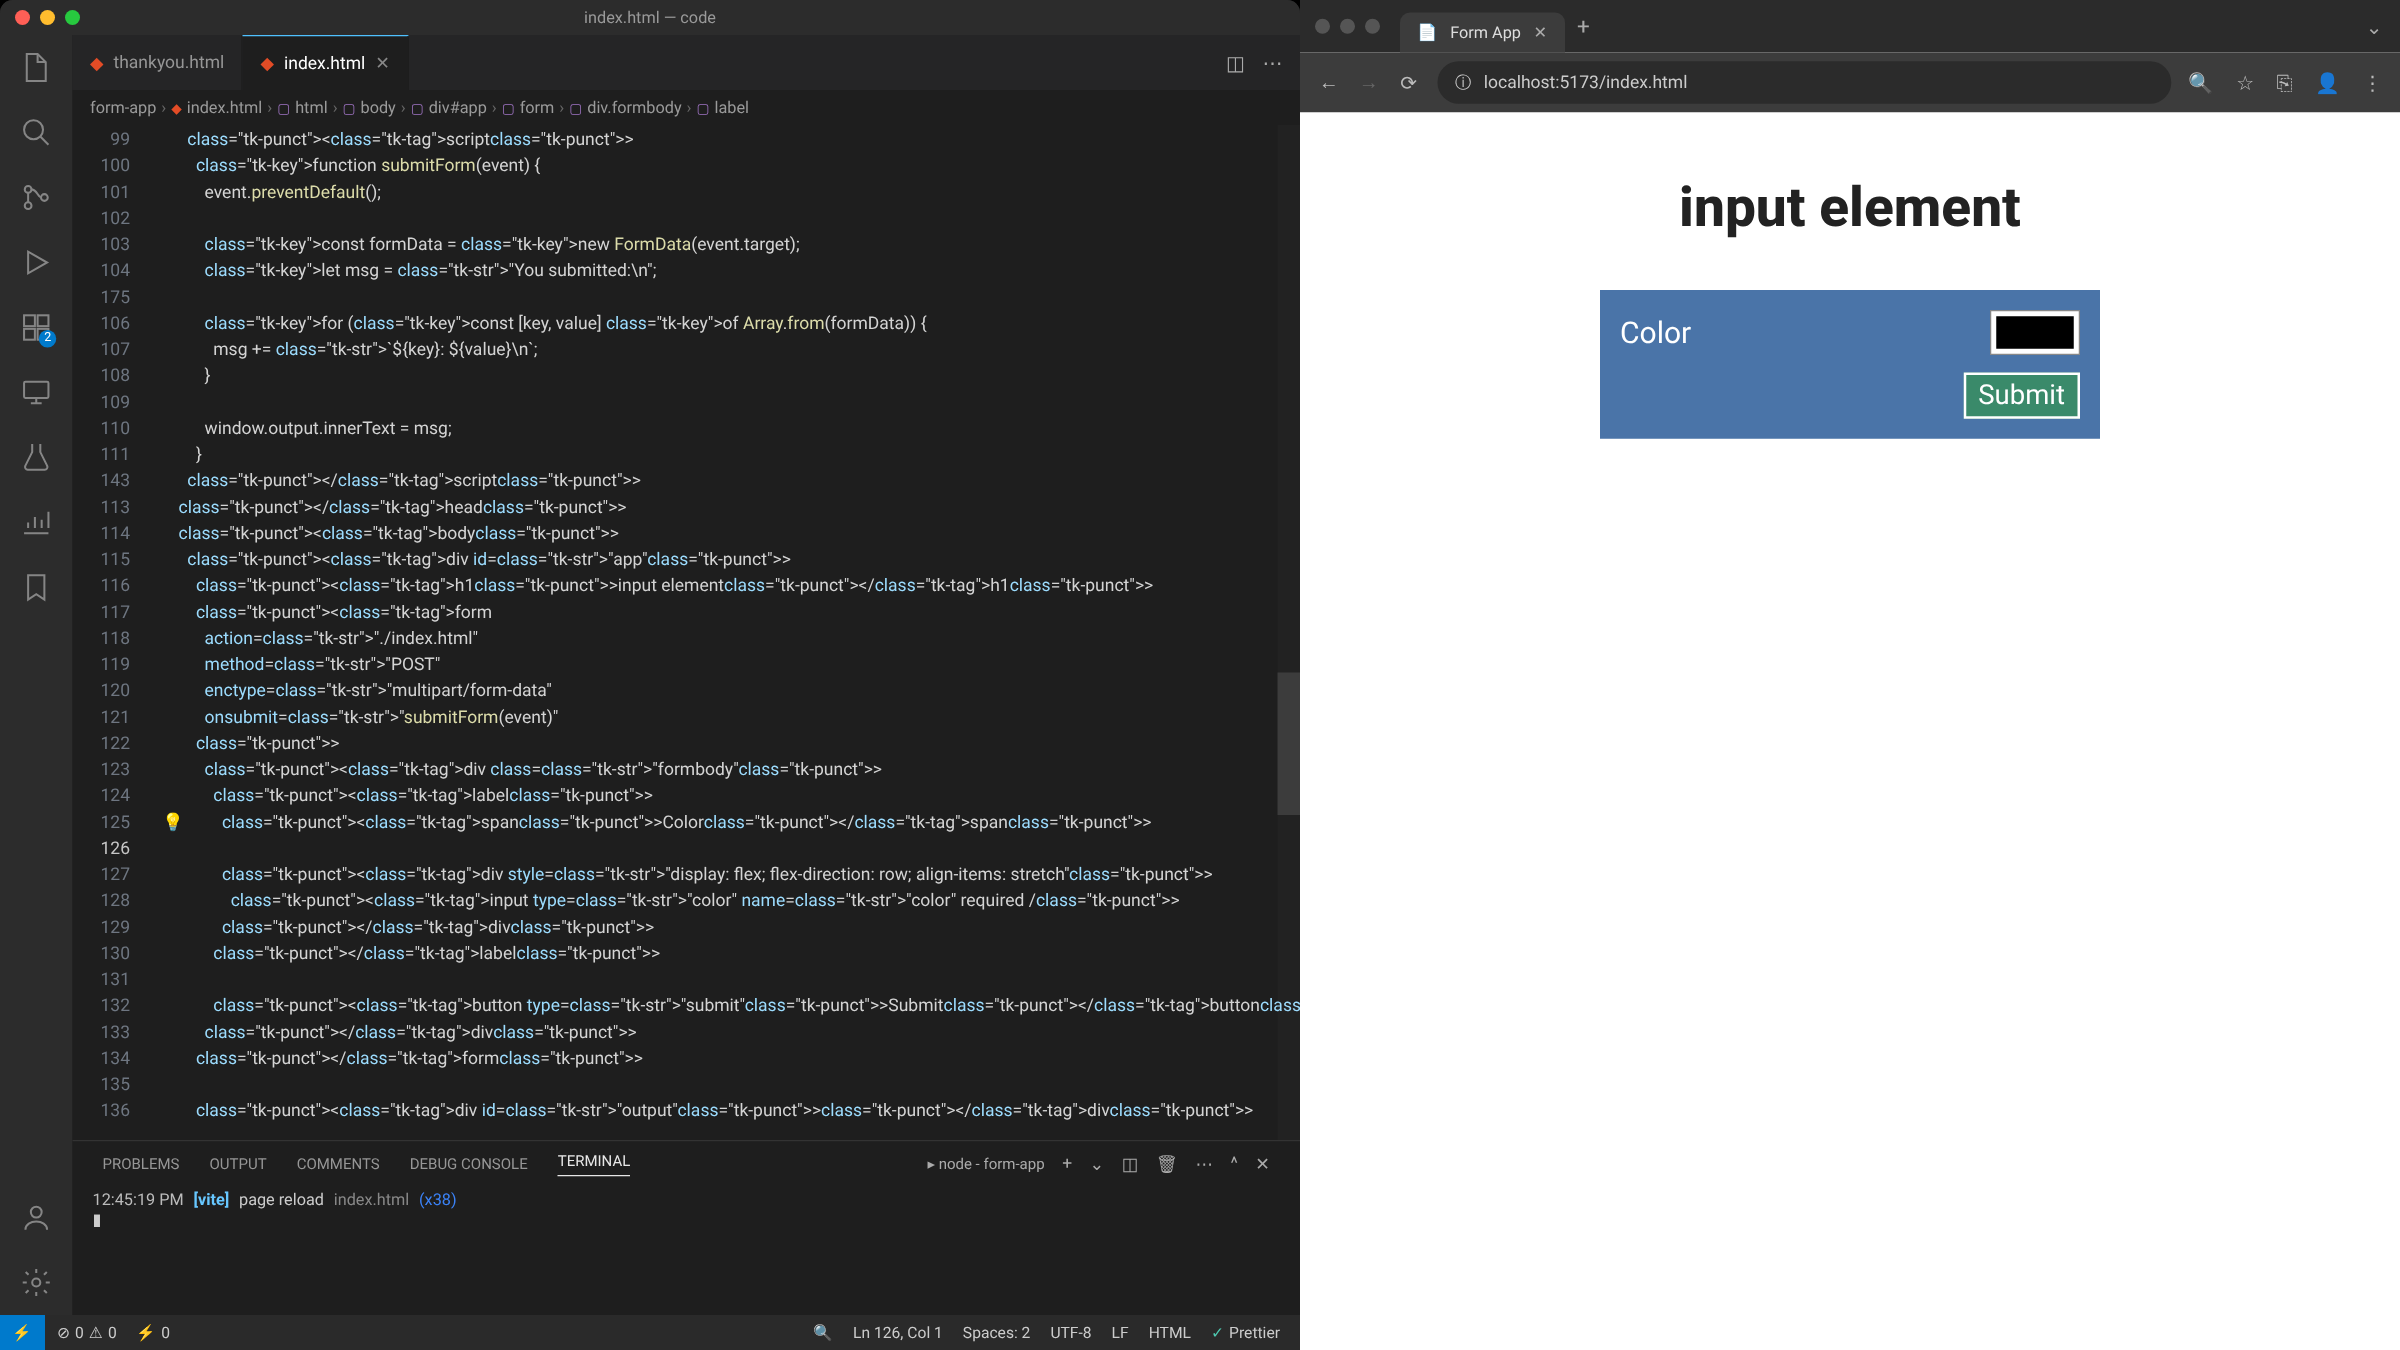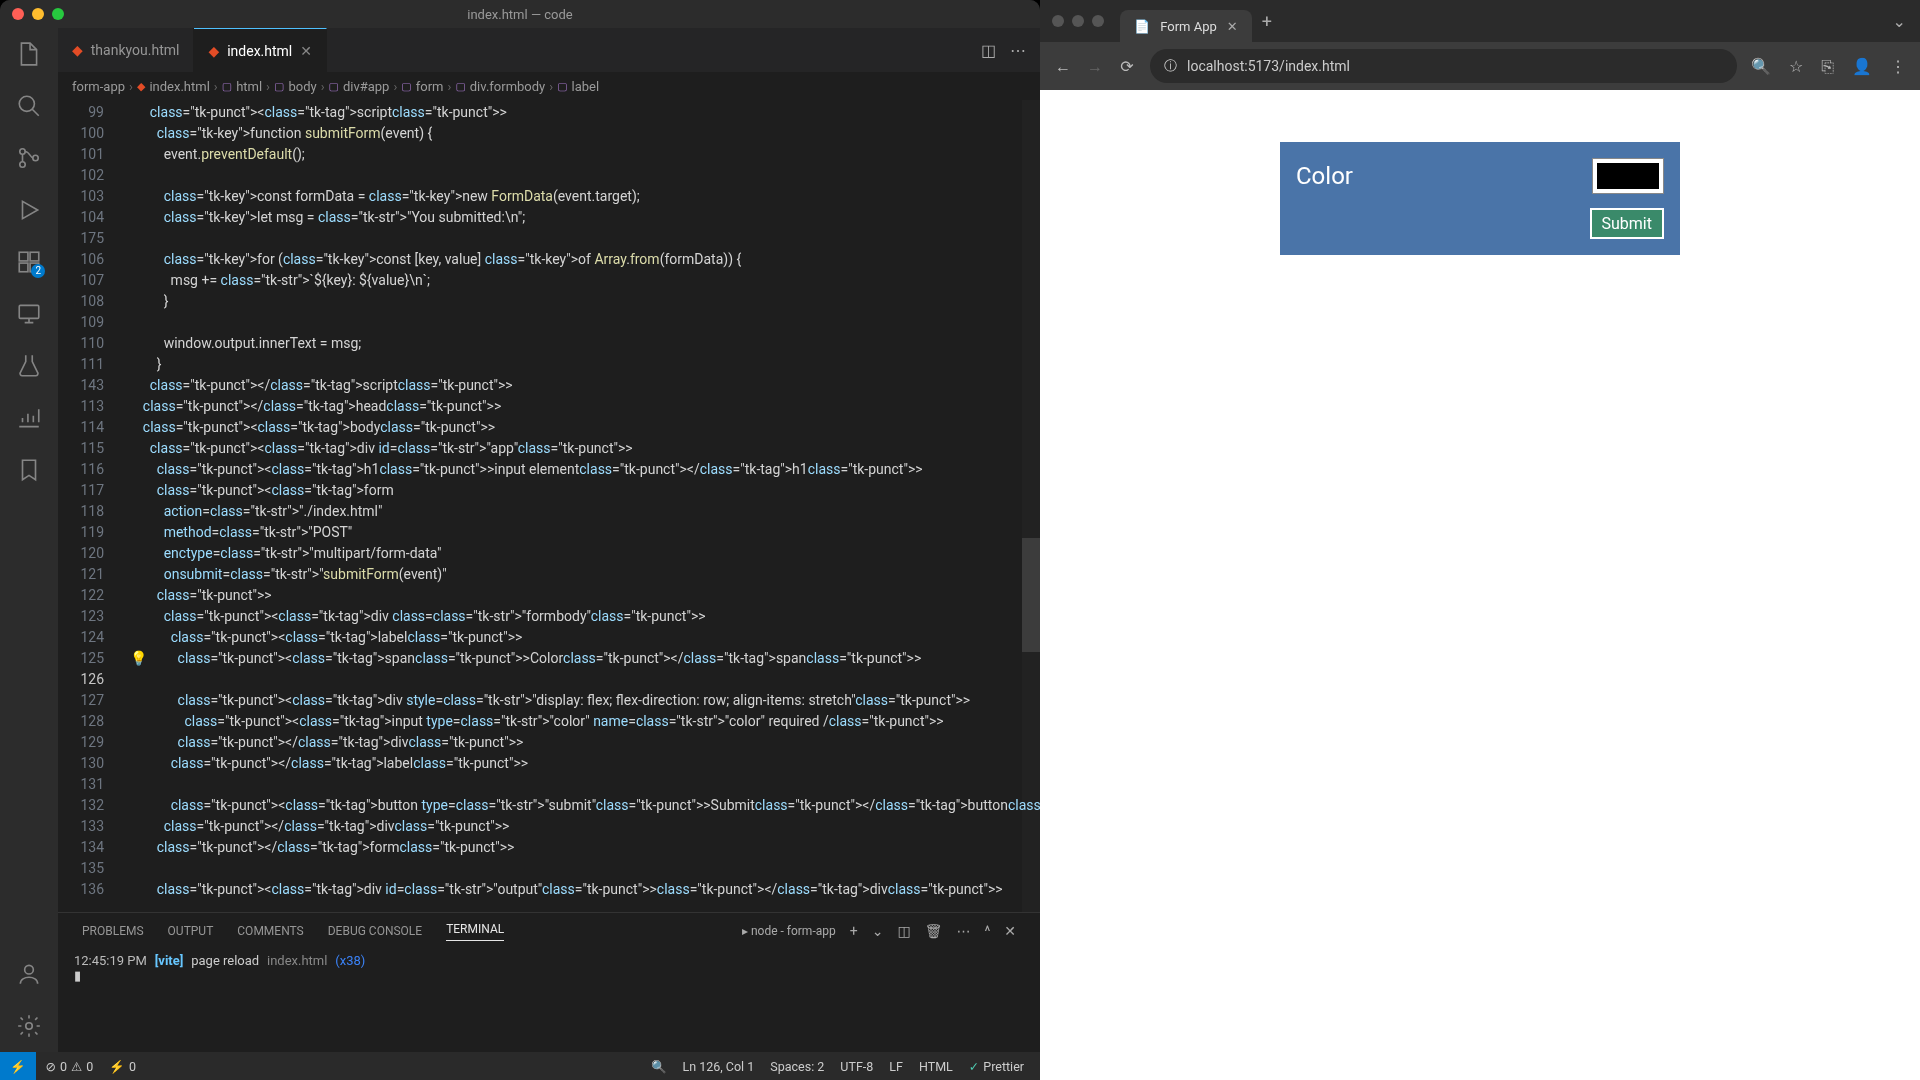--- a/index.html
+++ b/index.html
@@ -74,26 +74,26 @@
 .br-tabs .brchev { color:#aaa; margin-right:14px; }
 
 .br-toolbar { height:48px; background:#3c3c3c; display:flex; align-items:center; gap:14px; padding:0 14px; color:#bbb; }
 .br-toolbar .navicon{width:18px;text-align:center;font-size:16px;}
 .br-toolbar .omnibox { flex:1; background:#2b2b2b; height:34px; border-radius:17px; display:flex; align-items:center; gap:10px; padding:0 14px; color:#ccc; font-size:14px; }
 .br-toolbar .omicon { font-size:13px; }
 .br-toolbar .righticons { display:flex; gap:18px; align-items:center; }
 
 .br-page { flex:1; background:#fff; position:relative; }
 .br-page h1 { font-size:44px; font-weight:800; color:#222; text-align:center; margin-top:50px; }
-.formbox { width:400px; margin:52px auto 0; background:#4a74a8; padding:16px 16px; }
+.formbox { width:400px; margin:40px auto 0; background:#4a74a8; padding:16px 16px; }
 .formrow { display:flex; justify-content:space-between; align-items:center; margin-bottom:14px; }
 .formrow .flabel { color:#fff; font-size:24px; }
 .colorfield { width:72px; height:36px; background:#fff; border:1px solid #888; padding:4px; }
 .colorfield .swatch{width:100%;height:100%;background:#000;}
-.submitbtn { float:right; background:#3a8a6a; color:#fff; font-size:16px; padding:4px 10px; border:2px solid #fff; }
+.submitbtn { float:right; background:#3a8a6a; color:#fff; font-size:22px; padding:4px 10px; border:2px solid #fff; }
 .clearfix::after{content:"";display:table;clear:both;}
 </style>
 </head>
 <body>
 
 <div class="desktop">
 
   <div class="vscode">
     <div class="vsc-title">
       <div class="dots">
@@ -346,20 +346,21 @@
       </div>
       <div class="righticons">
         <span>🔍</span>
         <span>☆</span>
         <span>⎘</span>
         <span>👤</span>
         <span>⋮</span>
       </div>
     </div>
     <div class="br-page">
+      <h1>input element</h1>
       <div class="formbox clearfix">
         <div class="formrow">
           <span class="flabel">Color</span>
           <div class="colorfield">
               <div class="swatch"></div>
             </div>
         </div>
         <button class="submitbtn">Submit</button>
       </div>
     </div>

